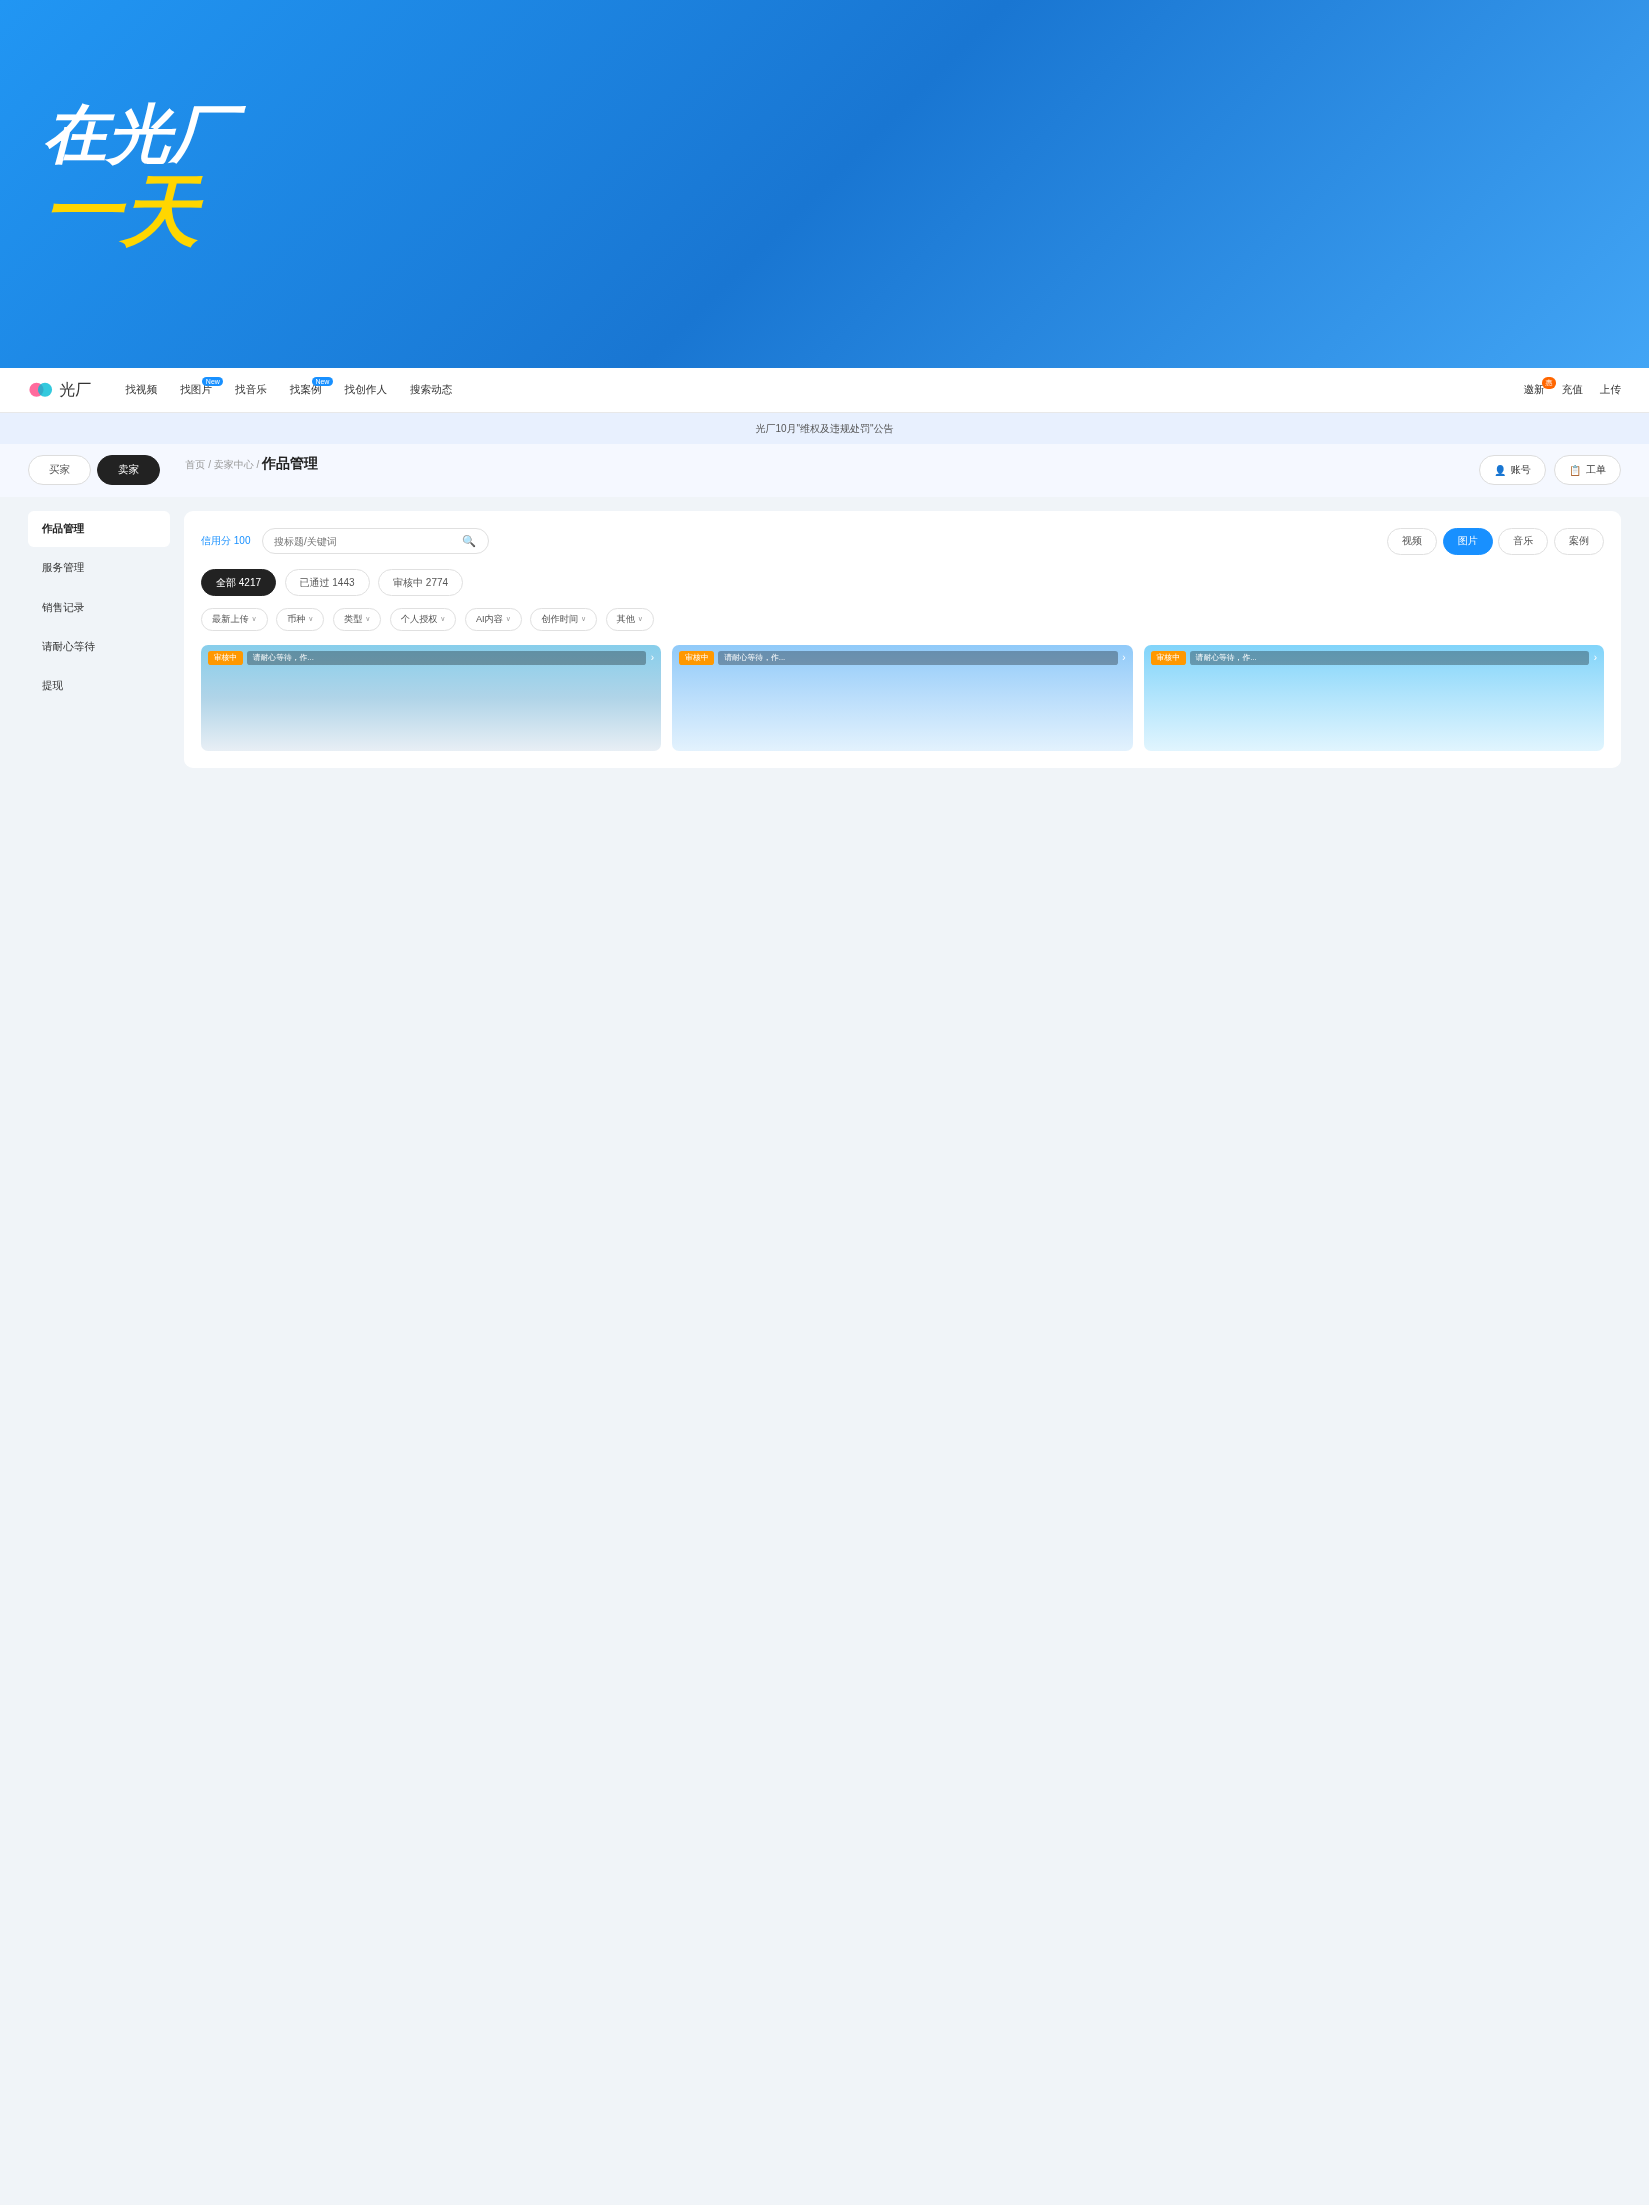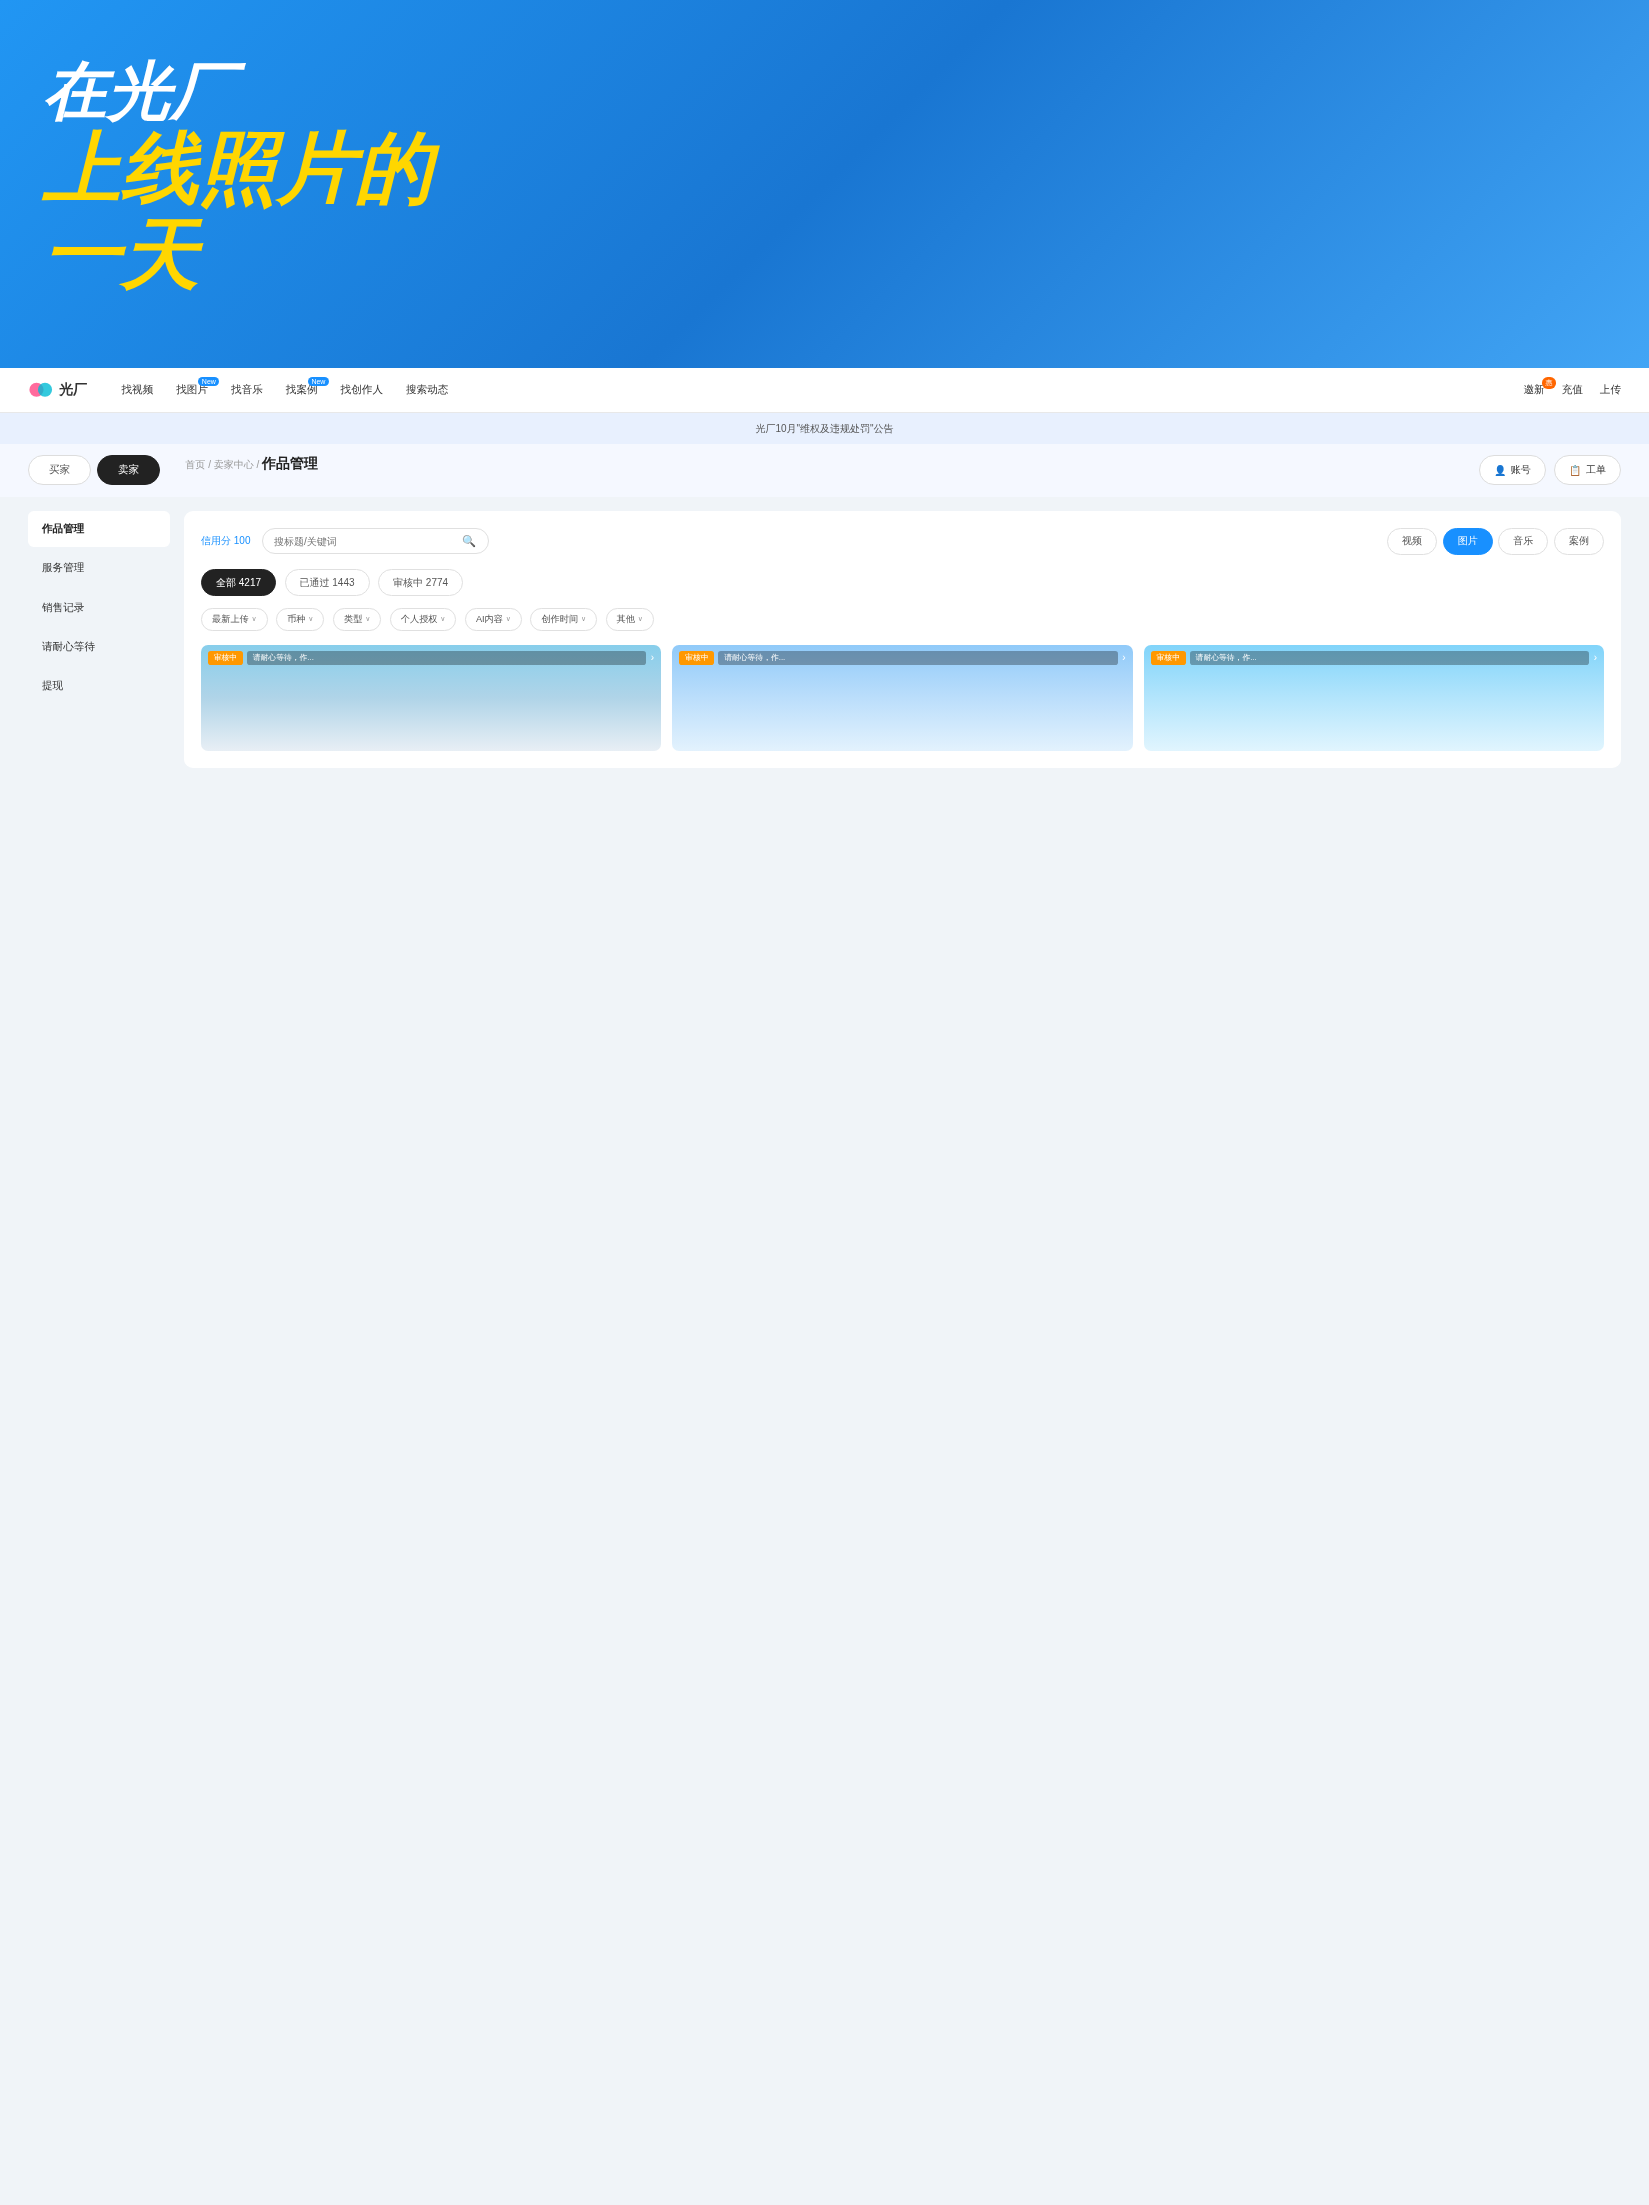--- a/index.html
+++ b/index.html
@@ -51,22 +51,22 @@
       display: flex;
       align-items: center;
       gap: 5.7px;
       margin-right: 11.3px;
     }
     .logo-icon {
       width: 25.5px;
       height: 25.5px;
     }
     .logo-text {
-      font-size: 14px;
-      font-weight: 700;
+      font-size: 16px;
+      font-weight: 400;
       color: #333;
     }
     .nav-item {
       font-size: 10.6px;
       color: #333;
       cursor: pointer;
       position: relative;
       display: flex;
       align-items: center;
       gap: 2.8px;
@@ -339,21 +339,20 @@
     .card-arrow {
       color: #fff;
       font-size: 10px;
     }
   </style>
 </head>
 <body>
 
 <div class="hero">
   <div class="hero-line1">在光厂</div>
-  <div class="hero-line2">上线照片的</div>
   <div class="hero-line3">一天</div>
 </div>
 
 <nav class="top-nav">
   <div class="logo">
     <svg class="logo-icon" viewBox="0 0 36 36">
       <circle cx="12" cy="18" r="10" fill="#FF6B9D"></circle>
       <circle cx="24" cy="18" r="10" fill="#00BCD4" opacity="0.8"></circle>
     </svg>
     <span class="logo-text">光厂</span>

